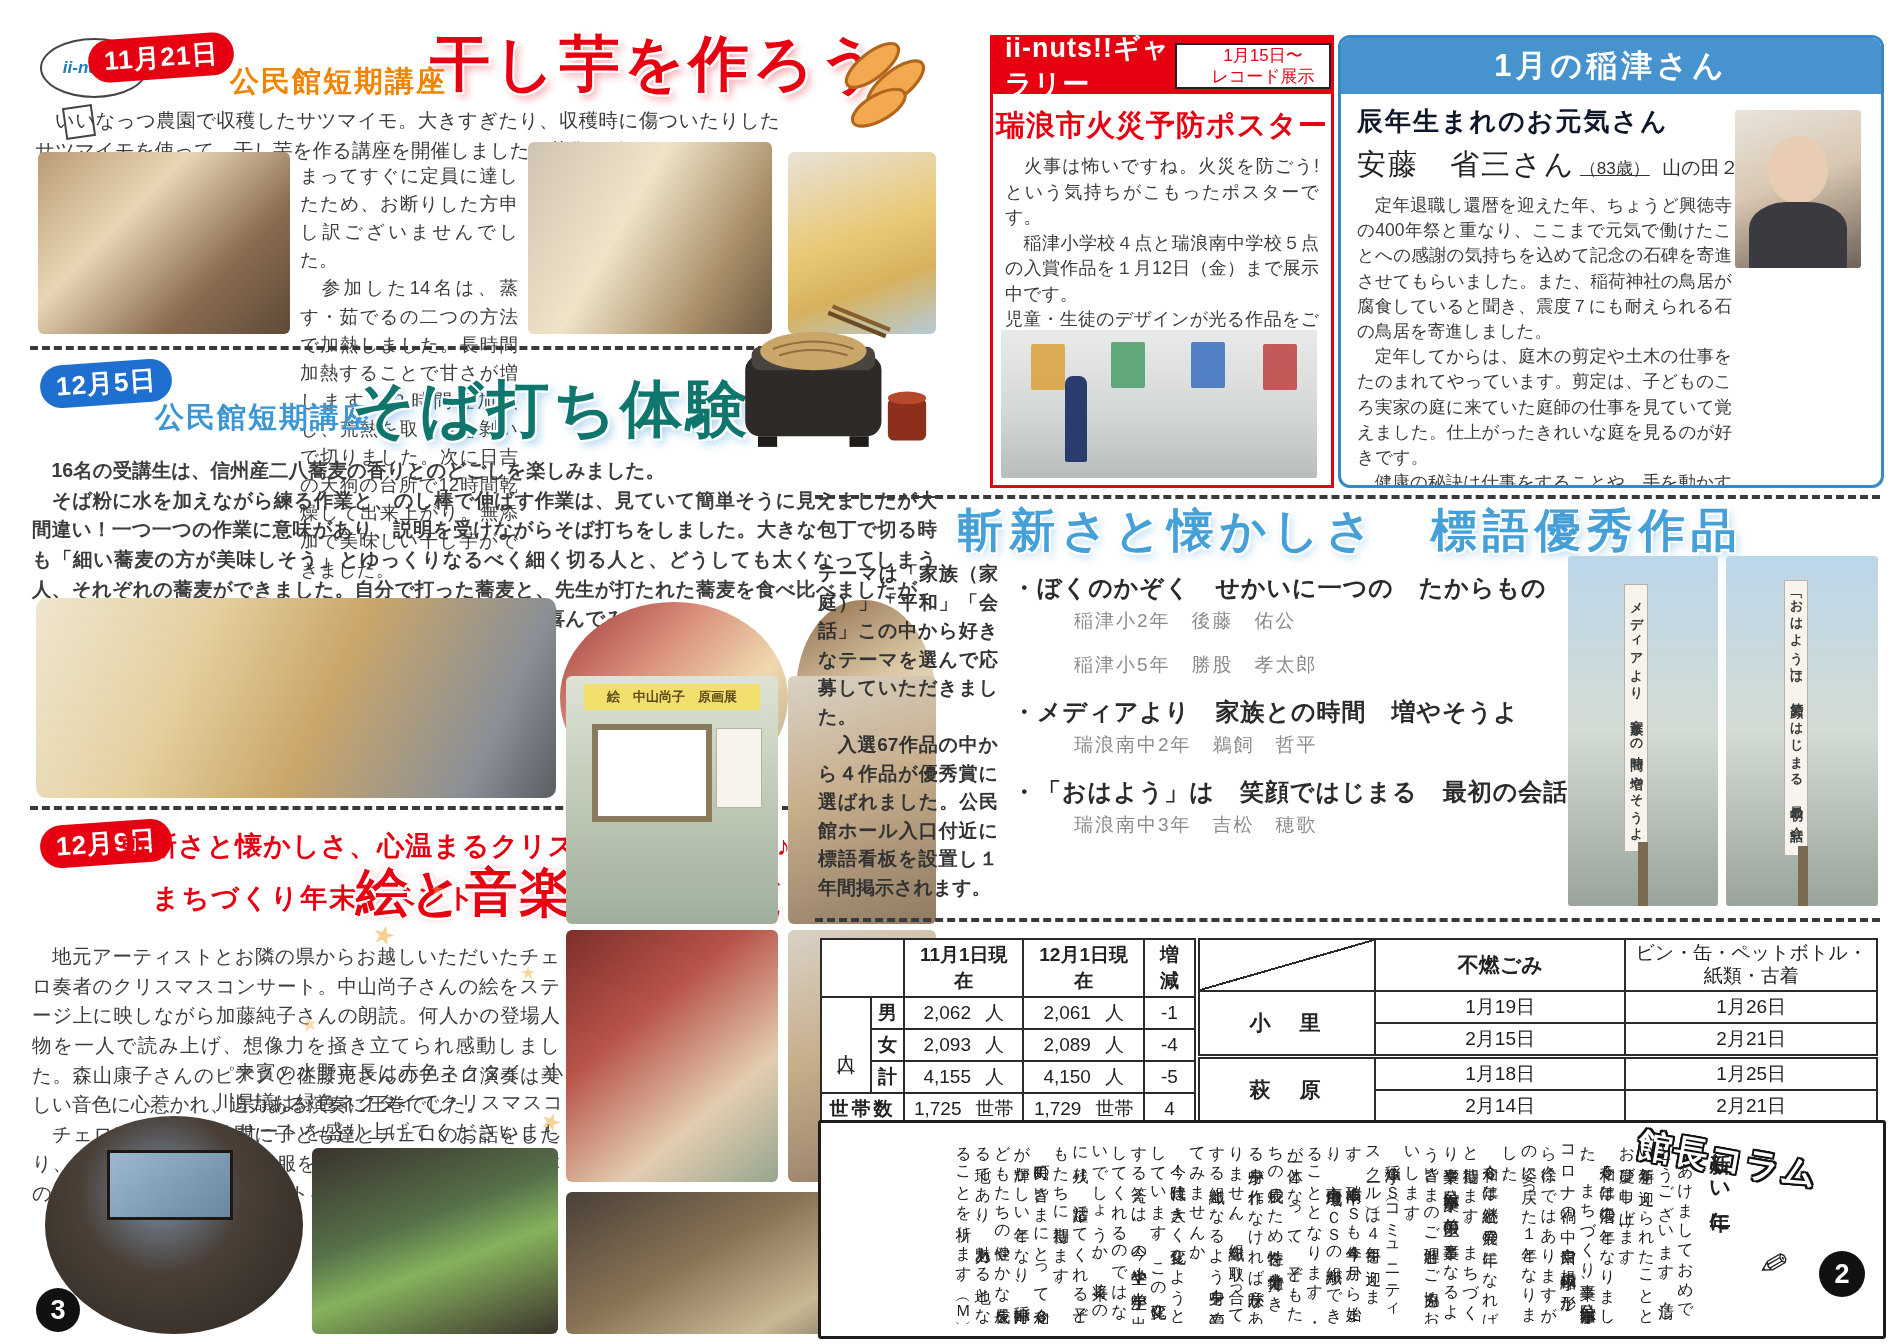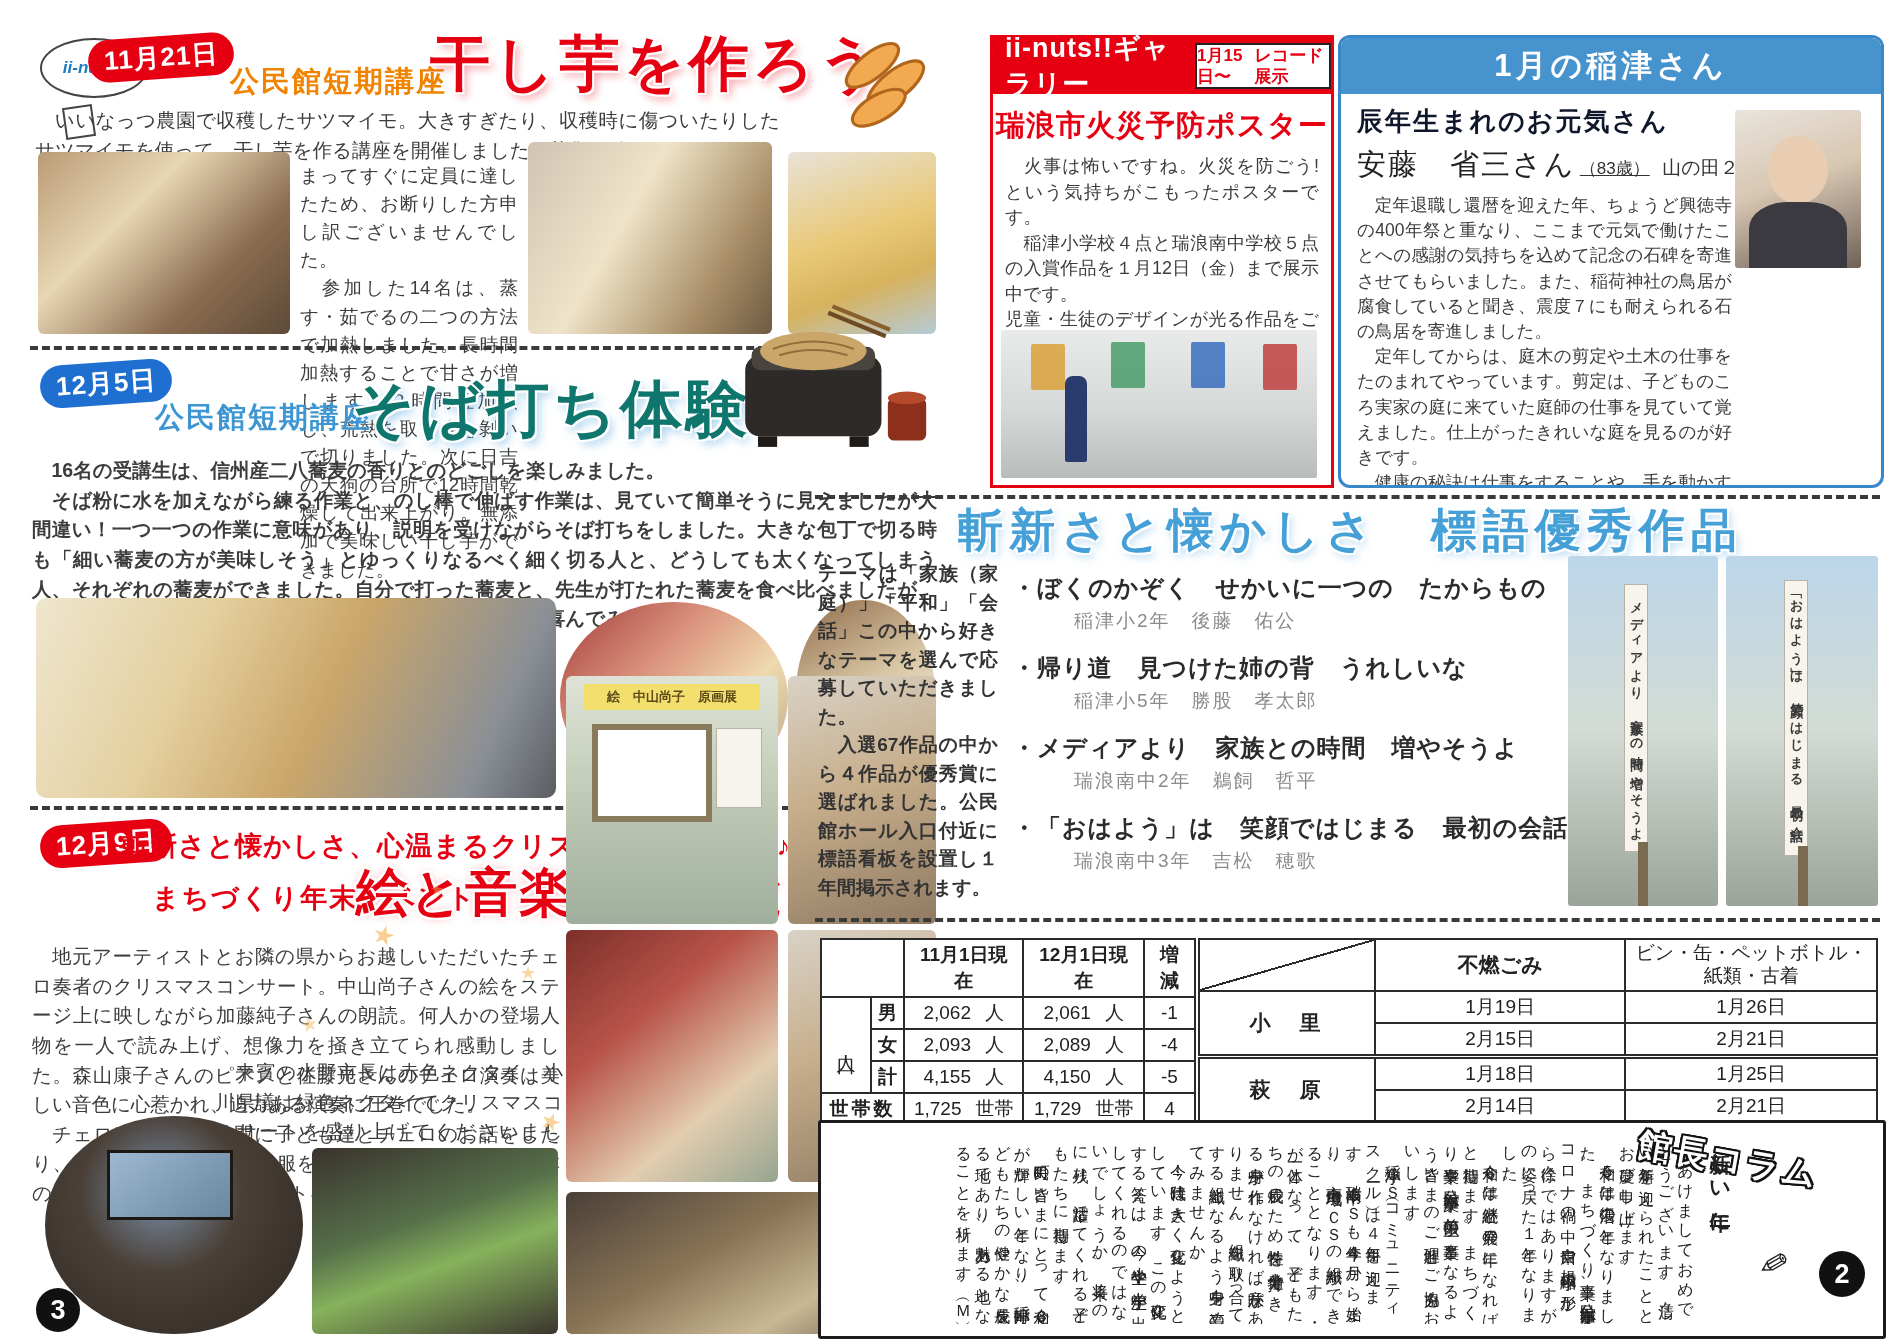--- a/index.html
+++ b/index.html
@@ -44,21 +44,21 @@
   .ph-portrait{background:linear-gradient(160deg,#e9e4dc 0%,#d8c7b2 45%,#6e6258 100%);}
   .ph-sign{background:linear-gradient(180deg,#bcd6ea 0%,#d3dcd4 50%,#9aa49a 100%);}
   .poster-card{position:absolute;width:34px;height:46px;border-radius:2px;opacity:.85;}
   .sign-strip{position:absolute;background:#f6f4ec;border:1px solid #b9b2a2;color:#3a3a3a;
       writing-mode:vertical-rl;font-size:13px;line-height:1.25;padding:8px 3px;letter-spacing:2px;font-weight:bold;}
   
   .gallery-box{border:3px solid #e60012;background:#fff;}
   .gallery-head{background:#e60012;color:#fff;display:flex;align-items:center;height:56px;}
   .gallery-head-title{flex:1;display:flex;align-items:center;padding-left:12px;font-weight:900;font-size:27px;letter-spacing:1px;}
   .gallery-period{width:132px;background:#fff;border:2px solid #222;margin:0;color:#e60012;
-      font-weight:bold;font-size:17px;display:flex;flex-direction:row;align-items:center;justify-content:center;line-height:1.25;}
+      font-weight:normal;font-size:17px;display:flex;flex-direction:column;align-items:center;justify-content:center;line-height:1.25;padding-left:20px;}
   .blue-box{border:3px solid #3a87c8;border-radius:12px;background:#fff;overflow:hidden;}
   .blue-head{background:#4793ce;color:#fff;font-weight:900;font-size:31px;letter-spacing:4px;
       height:56px;display:flex;align-items:center;justify-content:center;}
   
   table.stat{border-collapse:collapse;background:#fff;}
   table.stat td,table.stat th{border:2px solid #2b2b2b;font-size:19px;color:#222;
       text-align:center;vertical-align:middle;padding:2px 6px;font-weight:normal;}
   .vhead{writing-mode:vertical-rl;letter-spacing:6px;font-weight:bold;width:44px;}
   .numcell{display:flex;justify-content:center;gap:14px;align-items:baseline;}
   .diag{background-image:linear-gradient(to bottom right,transparent calc(50% - 1px),#2b2b2b calc(50% - 1px),#2b2b2b calc(50% + 1px),transparent calc(50% + 1px));}
@@ -223,21 +223,20 @@
   <div class="abs slogan-title" style="left:-130px;top:500px;width:1060px;text-align:center;">斬新さと懐かしさ　標語優秀作品</div>
   <p class="prelines abs" style="left:-132px;top:560px;width:180px;margin:0;font-size:19px;font-weight:bold;line-height:1.5;color:#333;text-align:justify;">テーマは「家族（家庭）」「平和」「会話」この中から好きなテーマを選んで応募していただきました。
 　入選67作品の中から４作品が優秀賞に選ばれました。公民館ホール入口付近に標語看板を設置し１年間掲示されます。</p>
 
   <div class="abs" style="left:62px;top:572px;width:560px;">
     <div>
       <div class="slogan-line">・ぼくのかぞく　せかいに一つの　たからもの</div>
       <div class="slogan-author">稲津小2年　後藤　佑公</div>
     </div>
     <div>
-      <div class="slogan-line">・帰り道　見つけた姉の背　うれしいな</div>
       <div class="slogan-author">稲津小5年　勝股　孝太郎</div>
     </div>
     <div>
       <div class="slogan-line">・メディアより　家族との時間　増やそうよ</div>
       <div class="slogan-author">瑞浪南中2年　鵜飼　哲平</div>
     </div>
     <div>
       <div class="slogan-line">・「おはよう」は　笑顔ではじまる　最初の会話</div>
       <div class="slogan-author">瑞浪南中3年　吉松　穂歌</div>
     </div>

